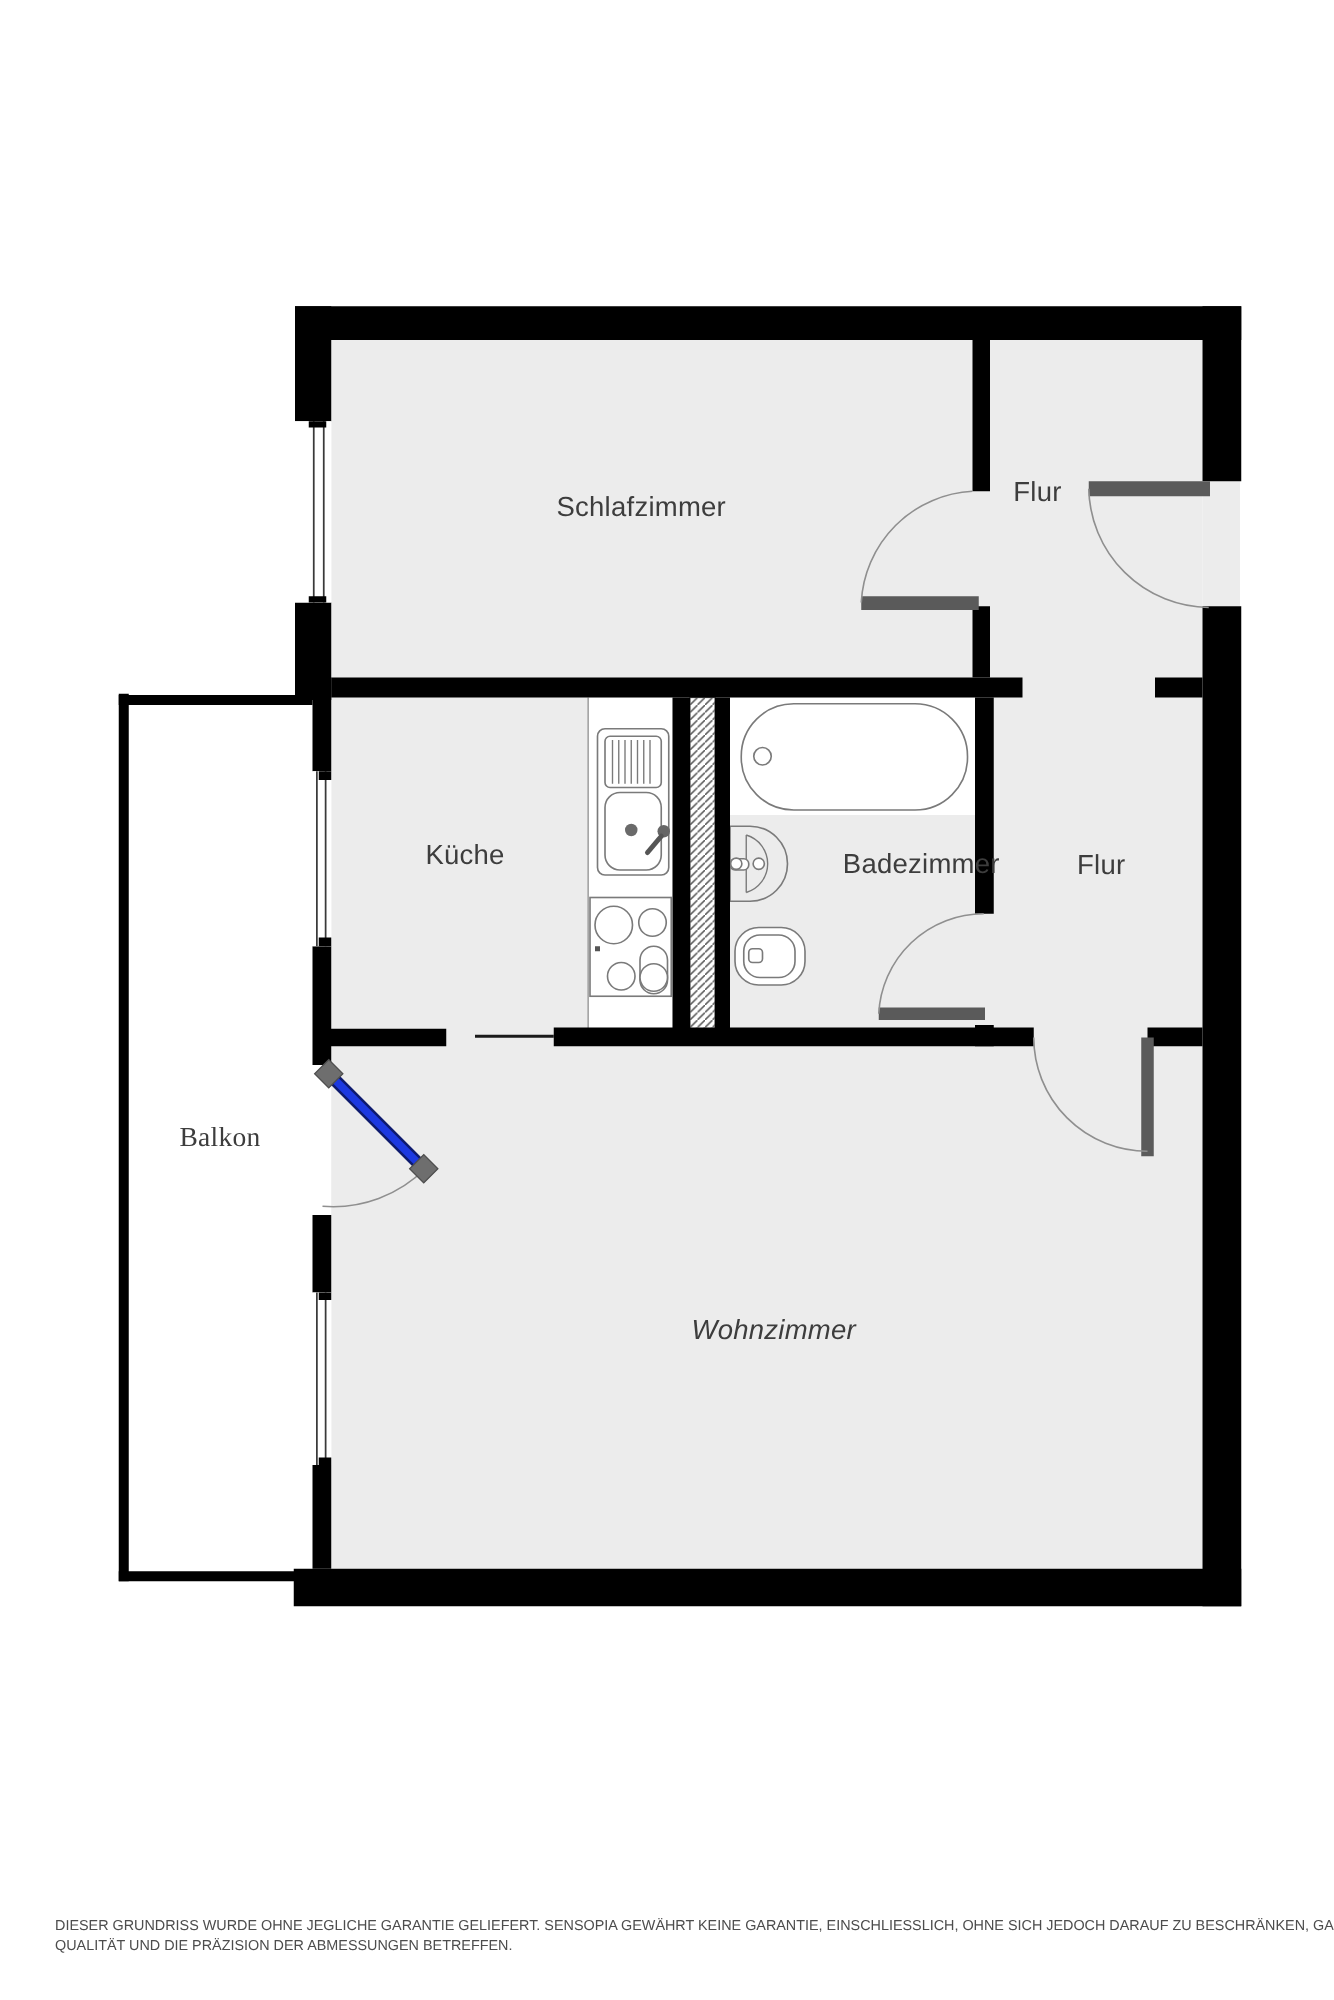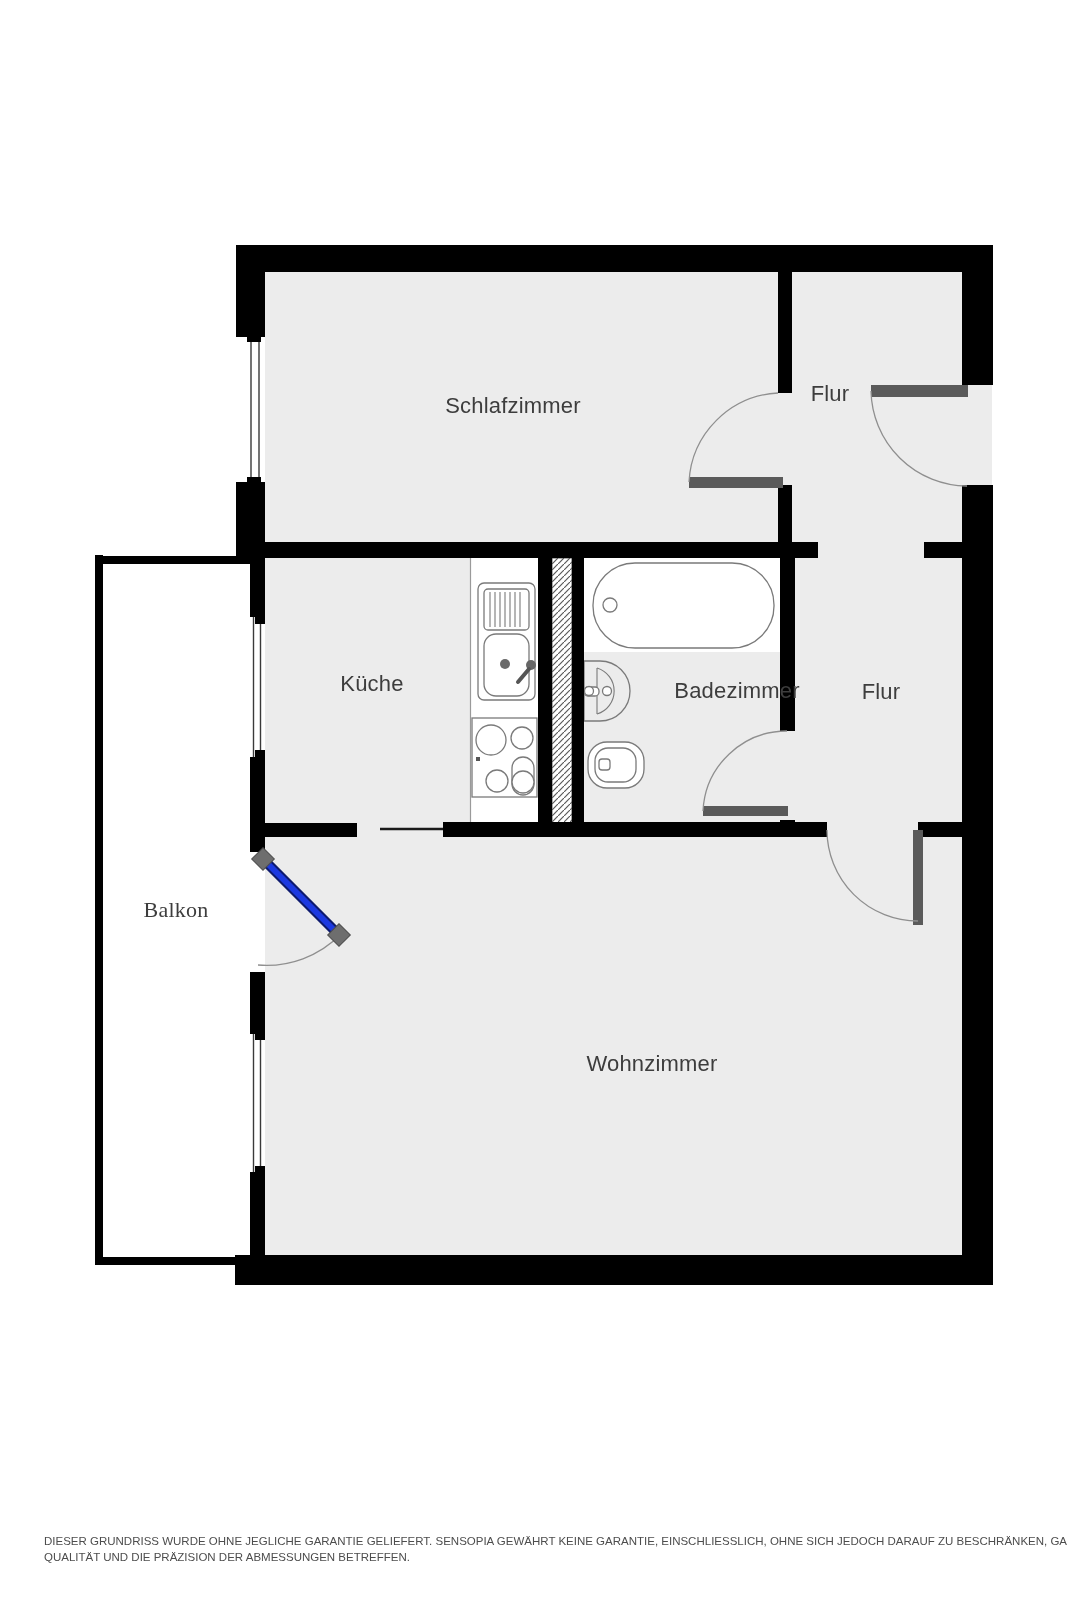--- a/index.html
+++ b/index.html
@@ -189,18 +189,18 @@
     <rect x="-8" y="-8" width="16" height="16" fill="var(--handle-gray)" stroke="#4e4e4e" stroke-width="1" transform="translate(339,935) rotate(45)"></rect>
   </g>
 </svg>
 
 <div class="room-label" style="left:513px;top:406px;">Schlafzimmer</div>
 <div class="room-label" style="left:830px;top:394px;">Flur</div>
 <div class="room-label" style="left:372px;top:684px;">Küche</div>
 <div class="room-label" style="left:701px;top:691px;margin-left:36px;">Badezimmer</div>
 <div class="room-label" style="left:881px;top:692px;">Flur</div>
 <div class="room-label" style="left:176px;top:910px;font-family:Liberation Serif, serif;">Balkon</div>
-<div class="room-label" style="left:652px;top:1064px;">Wohnzimmer</div>
+<div class="room-label" style="left:619px;top:1064px;font-style:italic;">Wohnzimmer</div>
 
 <div class="disclaimer">
   <div>DIESER GRUNDRISS WURDE OHNE JEGLICHE GARANTIE GELIEFERT. SENSOPIA GEWÄHRT KEINE GARANTIE, EINSCHLIESSLICH, OHNE SICH JEDOCH DARAUF ZU BESCHRÄNKEN, GARANTIEN, DIE DIE</div>
   <div>QUALITÄT UND DIE PRÄZISION DER ABMESSUNGEN BETREFFEN.</div>
 </div>
 
 </body></html>

